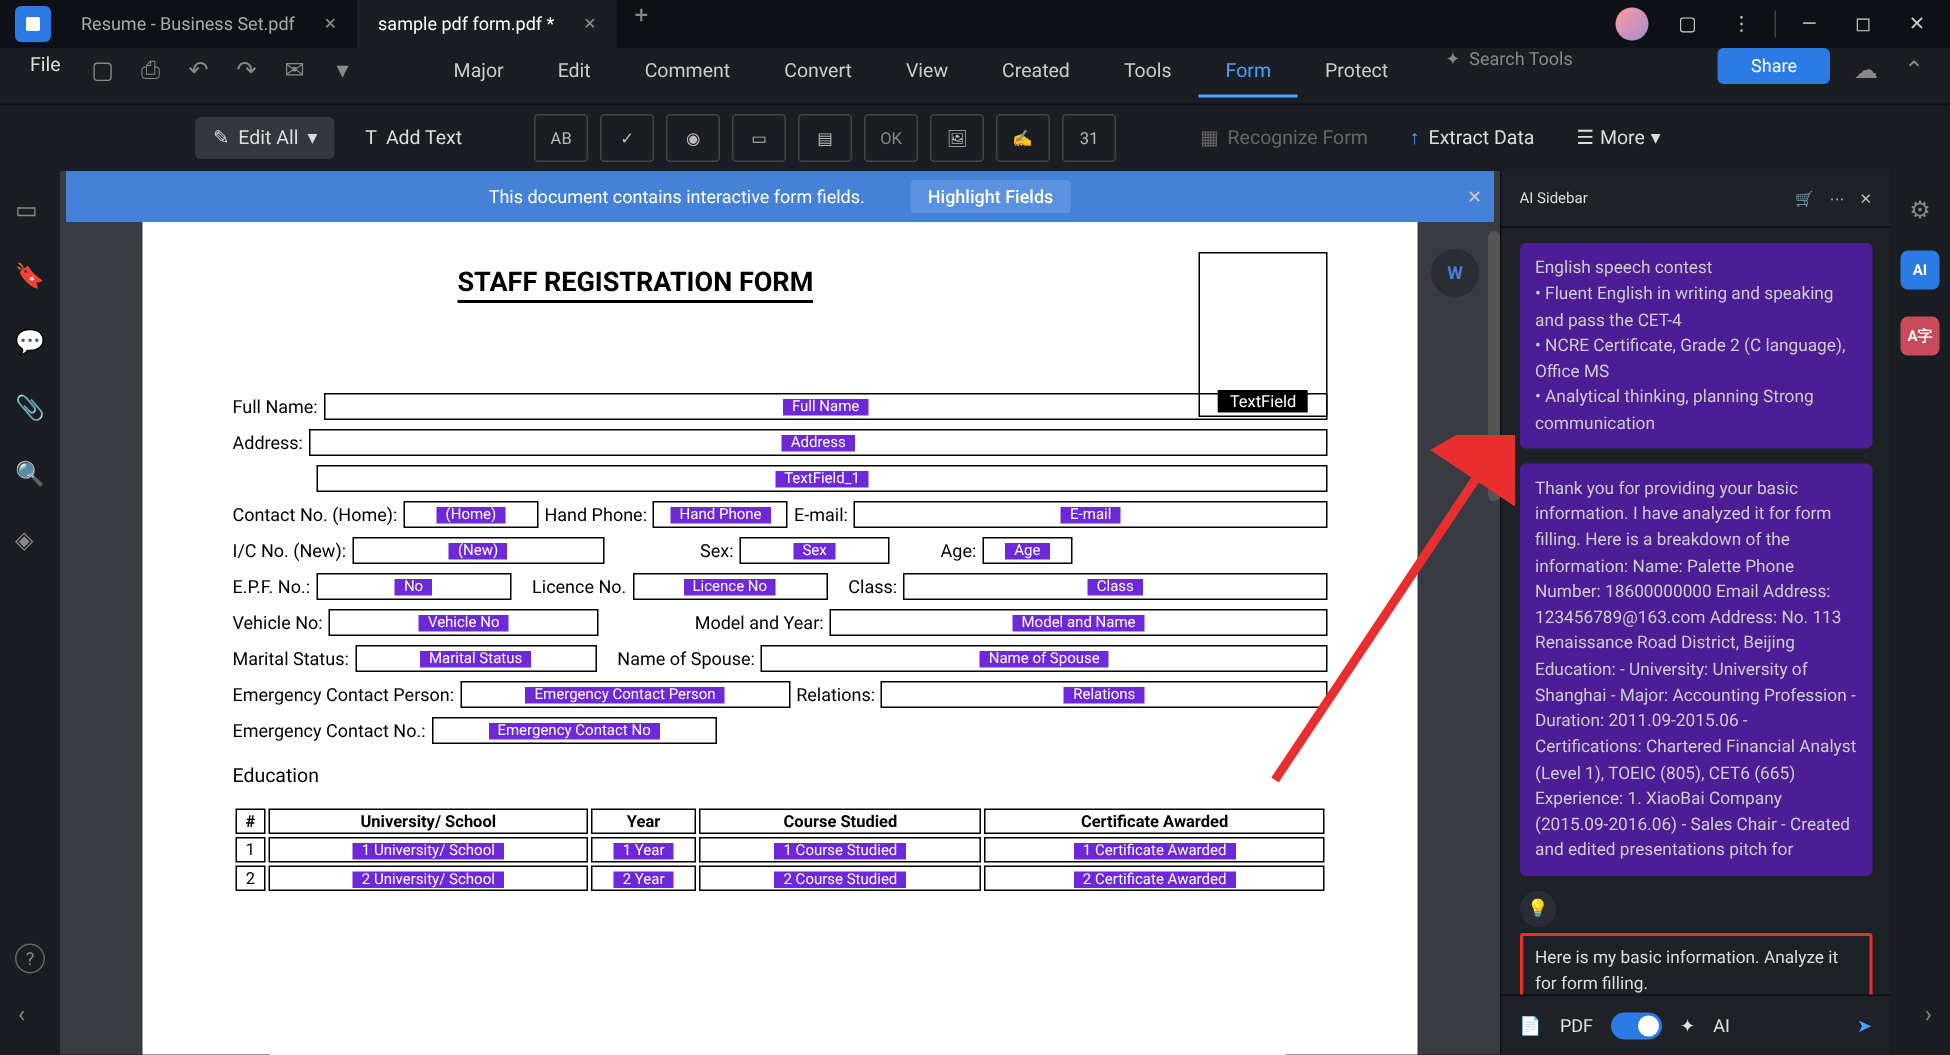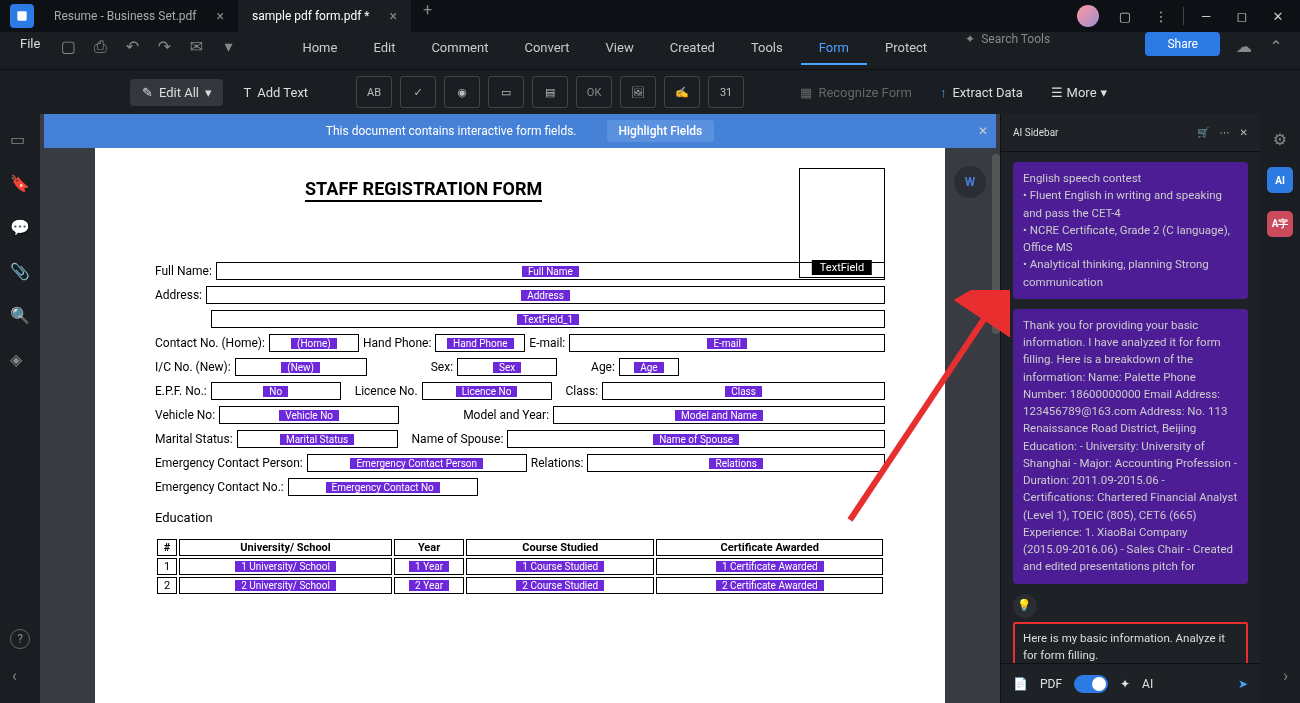--- a/index.html
+++ b/index.html
@@ -103,21 +103,21 @@
 
 <div class="menubar">
   <div class="file-btn">File</div>
   <div class="mb-icon">▢</div>
   <div class="mb-icon">⎙</div>
   <div class="mb-icon">↶</div>
   <div class="mb-icon">↷</div>
   <div class="mb-icon">✉</div>
   <div class="mb-icon">▾</div>
   <div class="menu-items">
-    <div class="menu-item">Home</div>
+    <div class="menu-item">Major</div>
     <div class="menu-item">Edit</div>
     <div class="menu-item">Comment</div>
     <div class="menu-item">Convert</div>
     <div class="menu-item">View</div>
     <div class="menu-item">Created</div>
     <div class="menu-item">Tools</div>
     <div class="menu-item active">Form</div>
     <div class="menu-item">Protect</div>
   </div>
   <div class="search-box">
@@ -217,21 +217,21 @@
           <div class="fld" style="width:90px">
             <span class="tag">Hand Phone</span>
           </div>
         <label>E-mail:</label>
           <div class="fld" style="flex:1">
             <span class="tag">E-mail</span>
           </div>
       </div>
       <div class="fr">
         <label>I/C No. (New):</label>
-          <div class="fld" style="width:132px">
+          <div class="fld" style="width:168px">
             <span class="tag">(New)</span>
           </div>
         <label style="margin-left:60px">Sex:</label>
           <div class="fld" style="width:100px">
             <span class="tag">Sex</span>
           </div>
         <label style="margin-left:30px">Age:</label>
           <div class="fld" style="width:60px">
             <span class="tag">Age</span>
           </div>

